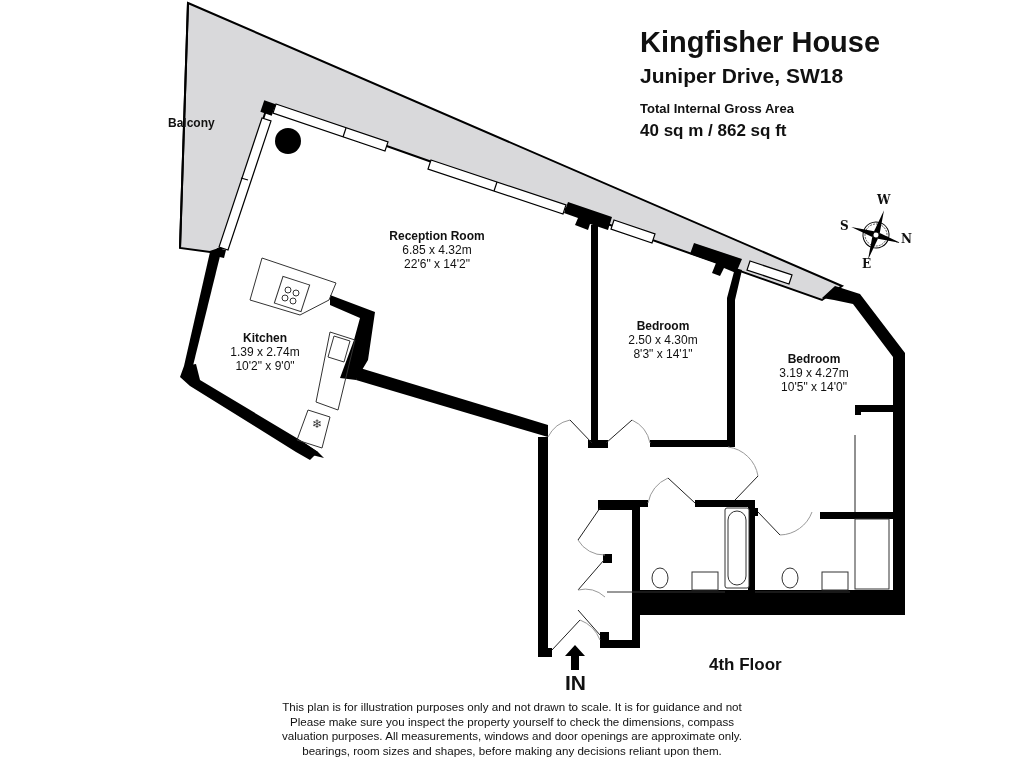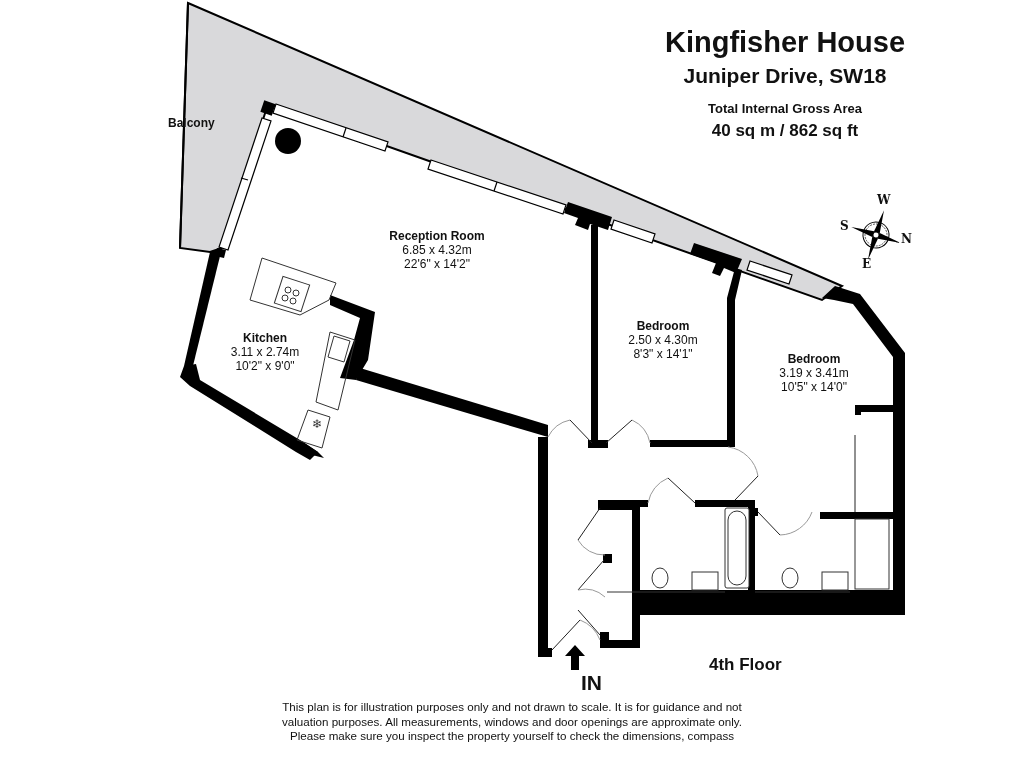--- a/index.html
+++ b/index.html
@@ -1,26 +1,26 @@
 <!DOCTYPE html>
 <html><head>
 <meta charset="utf-8">
 <style>
   html, body { margin:0; padding:0; background:#ffffff; }
   body { width:1024px; height:768px; position:relative; overflow:hidden; font-family:"Liberation Sans", sans-serif; color:#111; }
   #plan { position:absolute; left:0; top:0; width:1024px; height:768px; }
-  .title { position:absolute; left:640px; width:290px; text-align:center; font-weight:bold; }
+  .title { position:absolute; left:640px; width:290px; font-weight:bold; }
   .t1 { top:26px; font-size:29px; }
   .t2 { top:64px; font-size:21px; }
   .t3 { top:101px; font-size:13px; }
   .t4 { top:121px; font-size:17px; }
   .lbl { position:absolute; text-align:center; font-size:12px; line-height:14px; white-space:nowrap; transform:translateX(-50%); }
   .lbl .nm { font-weight:bold; }
   .floor { position:absolute; left:709px; top:622px; font-size:17px; font-weight:bold;margin-top:33px; }
-  .inlbl { position:absolute; left:565px; top:671px; font-size:21px; font-weight:bold;margin-left:16px; }
+  .inlbl { position:absolute; left:565px; top:671px; font-size:21px; font-weight:bold; }
   .balc { position:absolute; left:168px; top:116px; font-size:12px; font-weight:bold; }
   .disc { position:absolute; left:262px; top:700px; width:500px; text-align:center; font-size:11.6px; line-height:14.5px; }
   .cmp { position:absolute; font-family:"DejaVu Serif", serif; font-weight:bold; font-size:12px; }
 </style>
 </head>
 <body>
 
 <svg id="plan" viewBox="0 0 1024 768" xmlns="http://www.w3.org/2000/svg">
 
   <polygon points="188,3 842,286 822,300 268,104 222,248 210,252 180,248" fill="#d9d9db" stroke="#000" stroke-width="2"></polygon>
@@ -157,34 +157,35 @@
 
 <div class="balc">Balcony</div>
 
 <div class="lbl" style="left:437px;top:229px">
   <div class="nm">Reception Room</div>
   <div>6.85 x 4.32m</div>
   <div>22'6" x 14'2"</div>
 </div>
 <div class="lbl" style="left:265px;top:331px">
   <div class="nm">Kitchen</div>
-  <div>3.11 x 2.74m</div>
+  <div>1.39 x 2.74m</div>
   <div>10'2" x 9'0"</div>
 </div>
 <div class="lbl" style="left:663px;top:319px">
   <div class="nm">Bedroom</div>
   <div>2.50 x 4.30m</div>
   <div>8'3" x 14'1"</div>
 </div>
 <div class="lbl" style="left:814px;top:352px">
   <div class="nm">Bedroom</div>
-  <div>3.19 x 3.41m</div>
+  <div>3.19 x 4.27m</div>
   <div>10'5" x 14'0"</div>
 </div>
 
 <div class="floor">4th Floor</div>
 <div class="inlbl">IN</div>
 
 <div class="disc">
   <div>This plan is for illustration purposes only and not drawn to scale. It is for guidance and not</div>
+  <div>Please make sure you inspect the property yourself to check the dimensions, compass</div>
   <div>valuation purposes. All measurements, windows and door openings are approximate only.</div>
-  <div>Please make sure you inspect the property yourself to check the dimensions, compass</div>
+  <div>bearings, room sizes and shapes, before making any decisions reliant upon them.</div>
 </div>
 
 </body></html>

